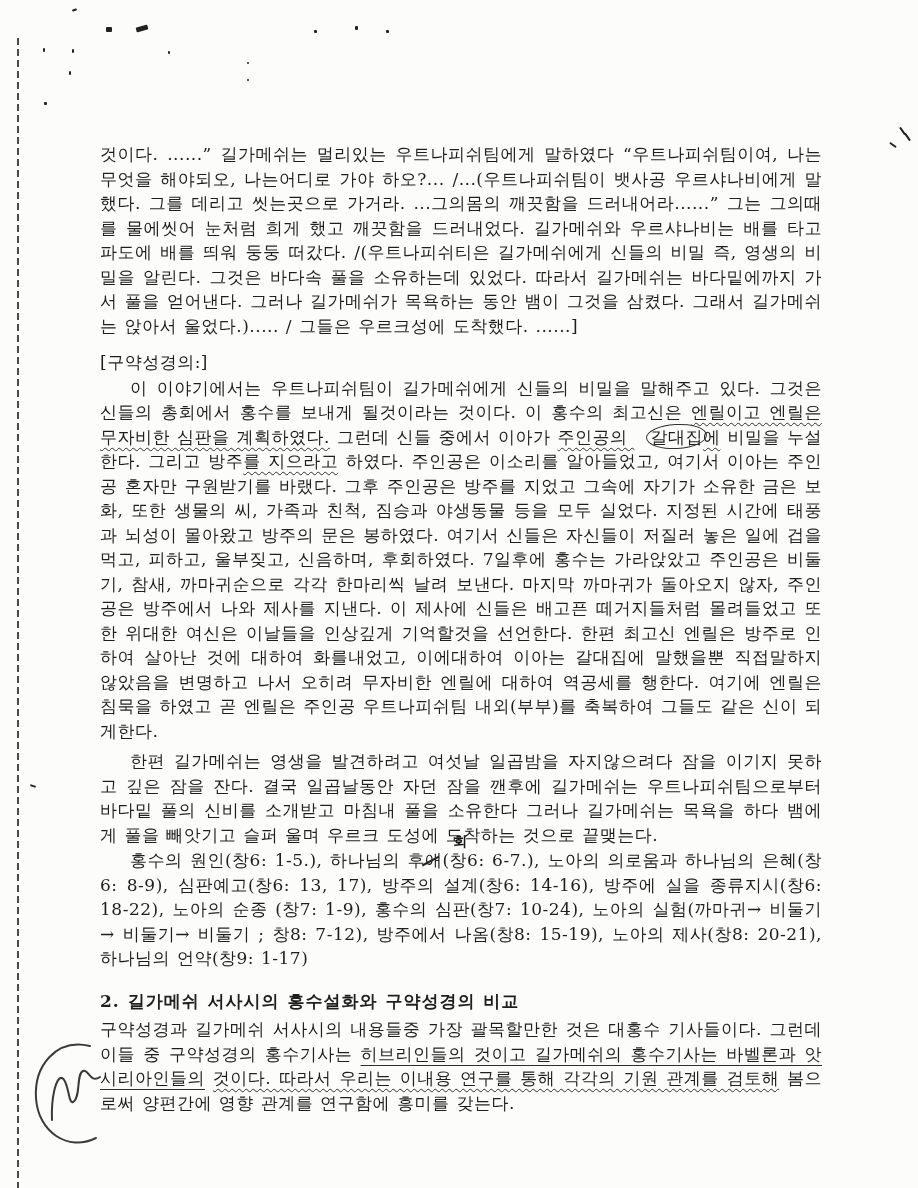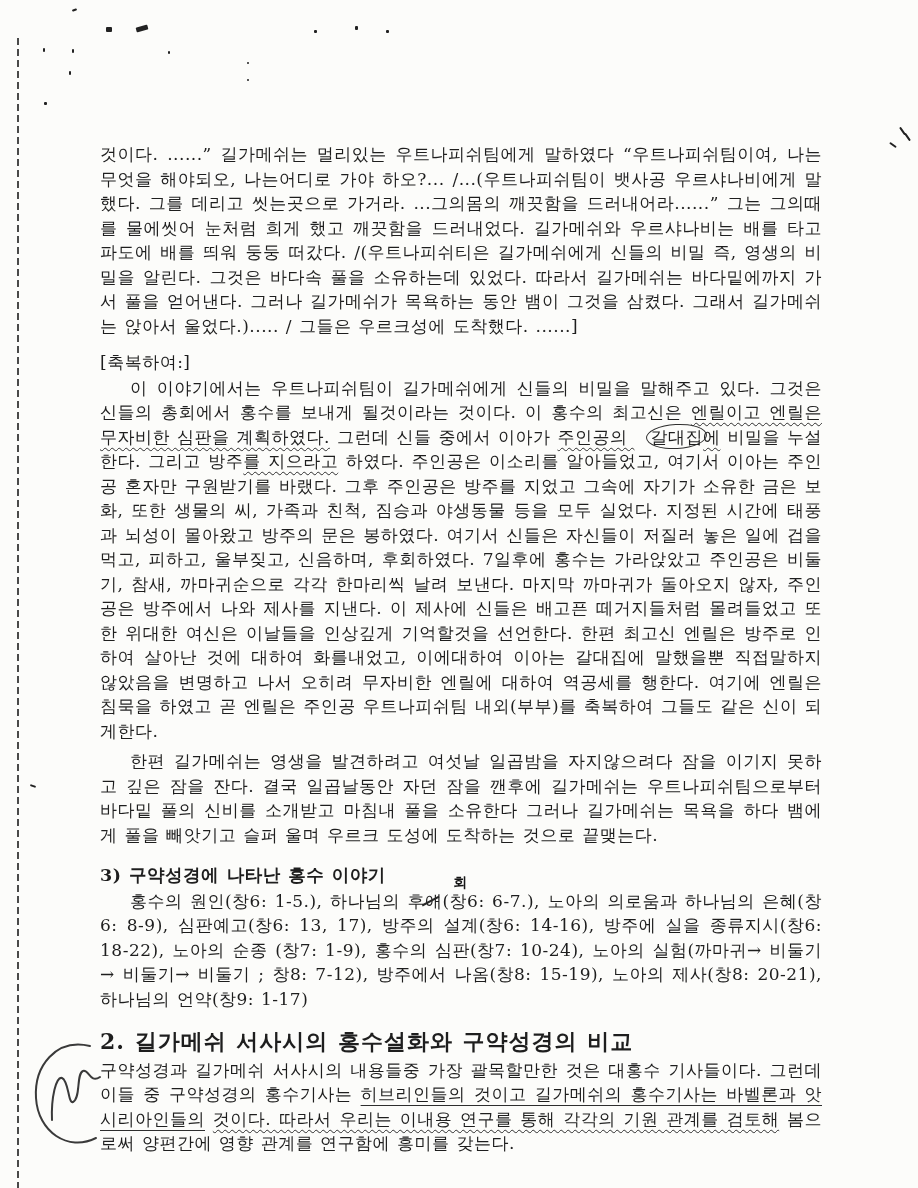--- a/index.html
+++ b/index.html
@@ -17,21 +17,21 @@
     letter-spacing:.5px; word-spacing:1px;
   }
   .block { margin:0; }
   .indent { text-indent:30px; }
 
   [data-name="content-label"]            { margin-top:12px; }
   [data-name="content-paragraph-1"]      { margin-top:1px; }
   [data-name="epilogue-paragraph"]       { margin-top:6px; }
   [data-name="flood-story-heading"]      { margin-top:16px; font-weight:bold; font-size:17.5px; }
   [data-name="scripture-paragraph"]      { margin-top:1px; }
-  [data-name="comparison-heading"]       { margin-top:18px; margin-bottom:4px; font-weight:bold; font-size:22px; letter-spacing:1px; }
+  [data-name="comparison-heading"]       { margin-top:18px; margin-bottom:4px; font-weight:bold; font-size:17px; letter-spacing:1px; }
 
   
   .seg.wavy {
     text-decoration-line:underline; text-decoration-style:wavy;
     text-decoration-thickness:1px; text-underline-offset:4px;
     text-decoration-color:#2e2e2e;
   }
   .seg.u {
     text-decoration-line:underline; text-decoration-thickness:1.3px;
     text-underline-offset:5px; text-decoration-color:#2e2e2e;
@@ -85,22 +85,21 @@
   <div class="speck" data-name="scan-speck" style="left:889px;top:144px;width:8px;height:2px;transform:rotate(35deg)"></div>
   <div class="speck" data-name="scan-speck" style="left:30px;top:785px;width:6px;height:2px;transform:rotate(20deg)"></div>
 
   <svg class="margin-scribble" data-name="margin-pen-scribble-icon" width="94" height="120" viewBox="0 0 94 120" fill="none">
     <path d="M 64 10 C 30 2, 8 30, 10 62 C 12 96, 42 116, 70 102" stroke="#3a3a3a" stroke-width="2" stroke-linecap="round"></path>
     <path d="M 26 84 C 25 62, 30 40, 36 42 C 43 45, 42 68, 47 66 C 55 62, 50 38, 57 35 C 63 33, 64 48, 74 41" stroke="#3a3a3a" stroke-width="2" stroke-linecap="round"></path>
   </svg>
 
   <div class="doc" data-name="document-body">
       <div class="block para" data-name="continued-quote-paragraph"><span class="seg plain" data-name="continued-quote-paragraph-segment">것이다. ......” 길가메쉬는 멀리있는 우트나피쉬팀에게 말하였다 “우트나피쉬팀이여, 나는 무엇을 해야되오, 나는어디로 가야 하오?... /...(우트나피쉬팀이 뱃사공 우르샤나비에게 말했다. 그를 데리고 씻는곳으로 가거라. ...그의몸의 깨끗함을 드러내어라......” 그는 그의때를 물에씻어 눈처럼 희게 했고 깨끗함을 드러내었다. 길가메쉬와 우르샤나비는 배를 타고 파도에 배를 띄워 둥둥 떠갔다. /(우트나피쉬티은 길가메쉬에게 신들의 비밀 즉, 영생의 비밀을 알린다. 그것은 바다속 풀을 소유하는데 있었다. 따라서 길가메쉬는 바다밑에까지 가서 풀을 얻어낸다. 그러나 길가메쉬가 목욕하는 동안 뱀이 그것을 삼켰다. 그래서 길가메쉬는 앉아서 울었다.)..... / 그들은 우르크성에 도착했다. ......]</span></div>
-      <div class="block label" data-name="content-label"><span class="seg plain" data-name="content-label-segment">[축복하여:]</span></div>
+      <div class="block label" data-name="content-label"><span class="seg plain" data-name="content-label-segment">[구약성경의:]</span></div>
       <div class="block para indent" data-name="content-paragraph-1"><span class="seg plain" data-name="content-paragraph-1-segment">이 이야기에서는 우트나피쉬팀이 길가메쉬에게 신들의 비밀을 말해주고 있다.  그것은 신들의 총회에서 홍수를 보내게 될것이라는 것이다.  이 홍수의 최고신은 </span><span class="seg wavy" data-name="content-paragraph-1-segment">엔릴이고 엔릴은 무자비한 심판을 계획하였다.</span><span class="seg plain" data-name="content-paragraph-1-segment">  그런데 신들 중에서 이아가 </span><span class="seg wavy" data-name="content-paragraph-1-segment">주인공의 </span><span class="seg circle" data-name="content-paragraph-1-segment">갈대집</span><span class="seg wavy" data-name="content-paragraph-1-segment">에</span><span class="seg plain" data-name="content-paragraph-1-segment"> 비밀을 누설한다.  그리고 방주</span><span class="seg wavy" data-name="content-paragraph-1-segment">를 지으라고</span><span class="seg plain" data-name="content-paragraph-1-segment"> 하였다.  주인공은 이소리를 알아들었고, 여기서 이아는 주인공 혼자만 구원받기를 바랬다.  그후 주인공은 방주를 지었고 그속에 자기가 소유한 금은 보화, 또한 생물의 씨, 가족과 친척, 짐승과 야생동물 등을 모두 실었다.  지정된 시간에 태풍과 뇌성이 몰아왔고 방주의 문은 봉하였다.  여기서 신들은 자신들이 저질러 놓은 일에 겁을 먹고, 피하고, 울부짖고, 신음하며, 후회하였다.  7일후에 홍수는 가라앉았고 주인공은 비둘기, 참새, 까마귀순으로 각각 한마리씩 날려 보낸다.  마지막 까마귀가 돌아오지 않자, 주인공은 방주에서 나와 제사를 지낸다.  이 제사에 신들은 배고픈 떼거지들처럼 몰려들었고 또한 위대한 여신은 이날들을 인상깊게 기억할것을 선언한다.  한편 최고신 엔릴은 방주로 인하여 살아난 것에 대하여 화를내었고, 이에대하여 이아는 갈대집에 말했을뿐 직접말하지 않았음을 변명하고 나서 오히려 무자비한 엔릴에 대하여 역공세를 행한다. 여기에 엔릴은 침묵을 하였고 곧 엔릴은 주인공 우트나피쉬팀 내외(부부)를 축복하여 그들도 같은 신이 되게한다.</span></div>
       <div class="block para indent" data-name="epilogue-paragraph"><span class="seg plain" data-name="epilogue-paragraph-segment">한편 길가메쉬는 영생을 발견하려고 여섯날 일곱밤을 자지않으려다 잠을 이기지 못하고 깊은 잠을 잔다. 결국 일곱날동안 자던 잠을 깬후에 길가메쉬는 우트나피쉬팀으로부터 바다밑 풀의 신비를 소개받고 마침내 풀을 소유한다 그러나 길가메쉬는 목욕을 하다 뱀에게 풀을 빼앗기고 슬퍼 울며 우르크 도성에 도착하는 것으로 끝맺는다.</span></div>
-      <div class="block h3" data-name="flood-story-heading"><span class="seg plain" data-name="flood-story-heading-segment">3) 구약성경에 나타난 홍수 이야기</span></div>
       <div class="block para indent" data-name="scripture-paragraph"><span class="seg plain" data-name="scripture-paragraph-segment">홍수의 원인(창6: 1-5.), 하나님의 </span><span class="seg struck" data-name="scripture-paragraph-segment">후애<span class="above-note" data-name="handwritten-correction">회</span></span><span class="seg plain" data-name="scripture-paragraph-segment">(창6: 6-7.), 노아의 의로움과 하나님의 은혜(창6: 8-9), 심판예고(창6: 13, 17), 방주의 설계(창6: 14-16), 방주에 실을 종류지시(창6: 18-22), 노아의 순종 (창7: 1-9), 홍수의 심판(창7: 10-24), 노아의 실험(까마귀→ 비둘기→ 비둘기→ 비둘기 ; 창8: 7-12), 방주에서 나옴(창8: 15-19), 노아의 제사(창8: 20-21), 하나님의 언약(창9: 1-17)</span></div>
       <div class="block h2" data-name="comparison-heading"><span class="seg plain" data-name="comparison-heading-segment">2. 길가메쉬 서사시의 홍수설화와 구약성경의 비교</span></div>
       <div class="block para" data-name="comparison-paragraph"><span class="seg plain" data-name="comparison-paragraph-segment">구약성경과 길가메쉬 서사시의 내용들중 가장 괄목할만한 것은 대홍수 기사들이다.  그런데 이들 중 구약성경의 홍수기사는 </span><span class="seg u" data-name="comparison-paragraph-segment">히브리인들의 것이고 길가메쉬의 홍수기사는 바벨론과 앗시리아인들의</span><span class="seg plain" data-name="comparison-paragraph-segment"> </span><span class="seg wavy" data-name="comparison-paragraph-segment">것이다.  따라서 우리는 이내용 연구를 통해 각각의 기원 관계를 검토해</span><span class="seg plain" data-name="comparison-paragraph-segment"> 봄으로써 양편간에 영향 관계를 연구함에 흥미를 갖는다.</span></div>
     </div>
 
 </div>
 
 </body></html>

